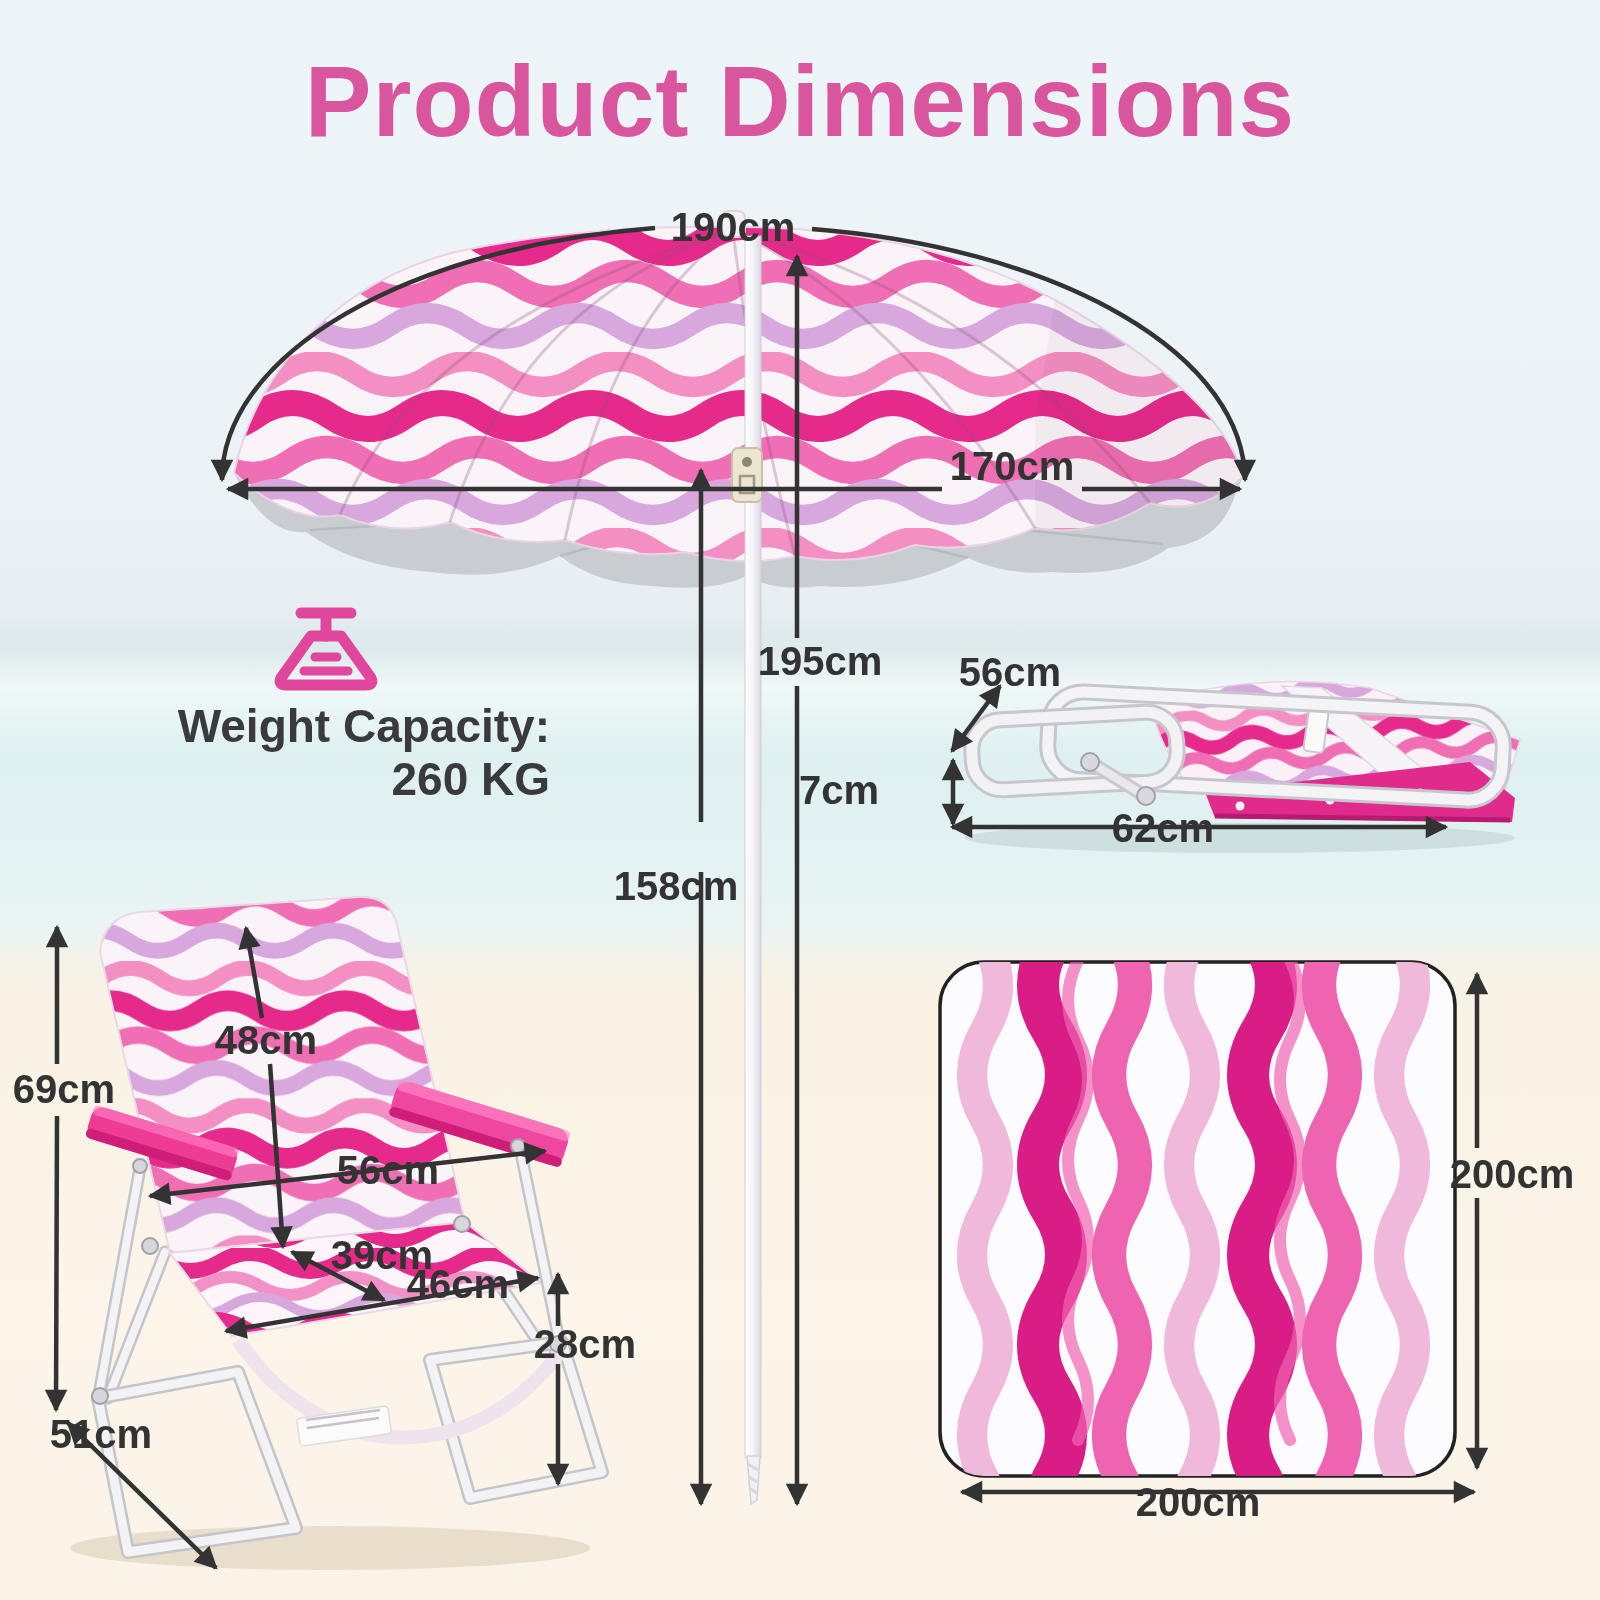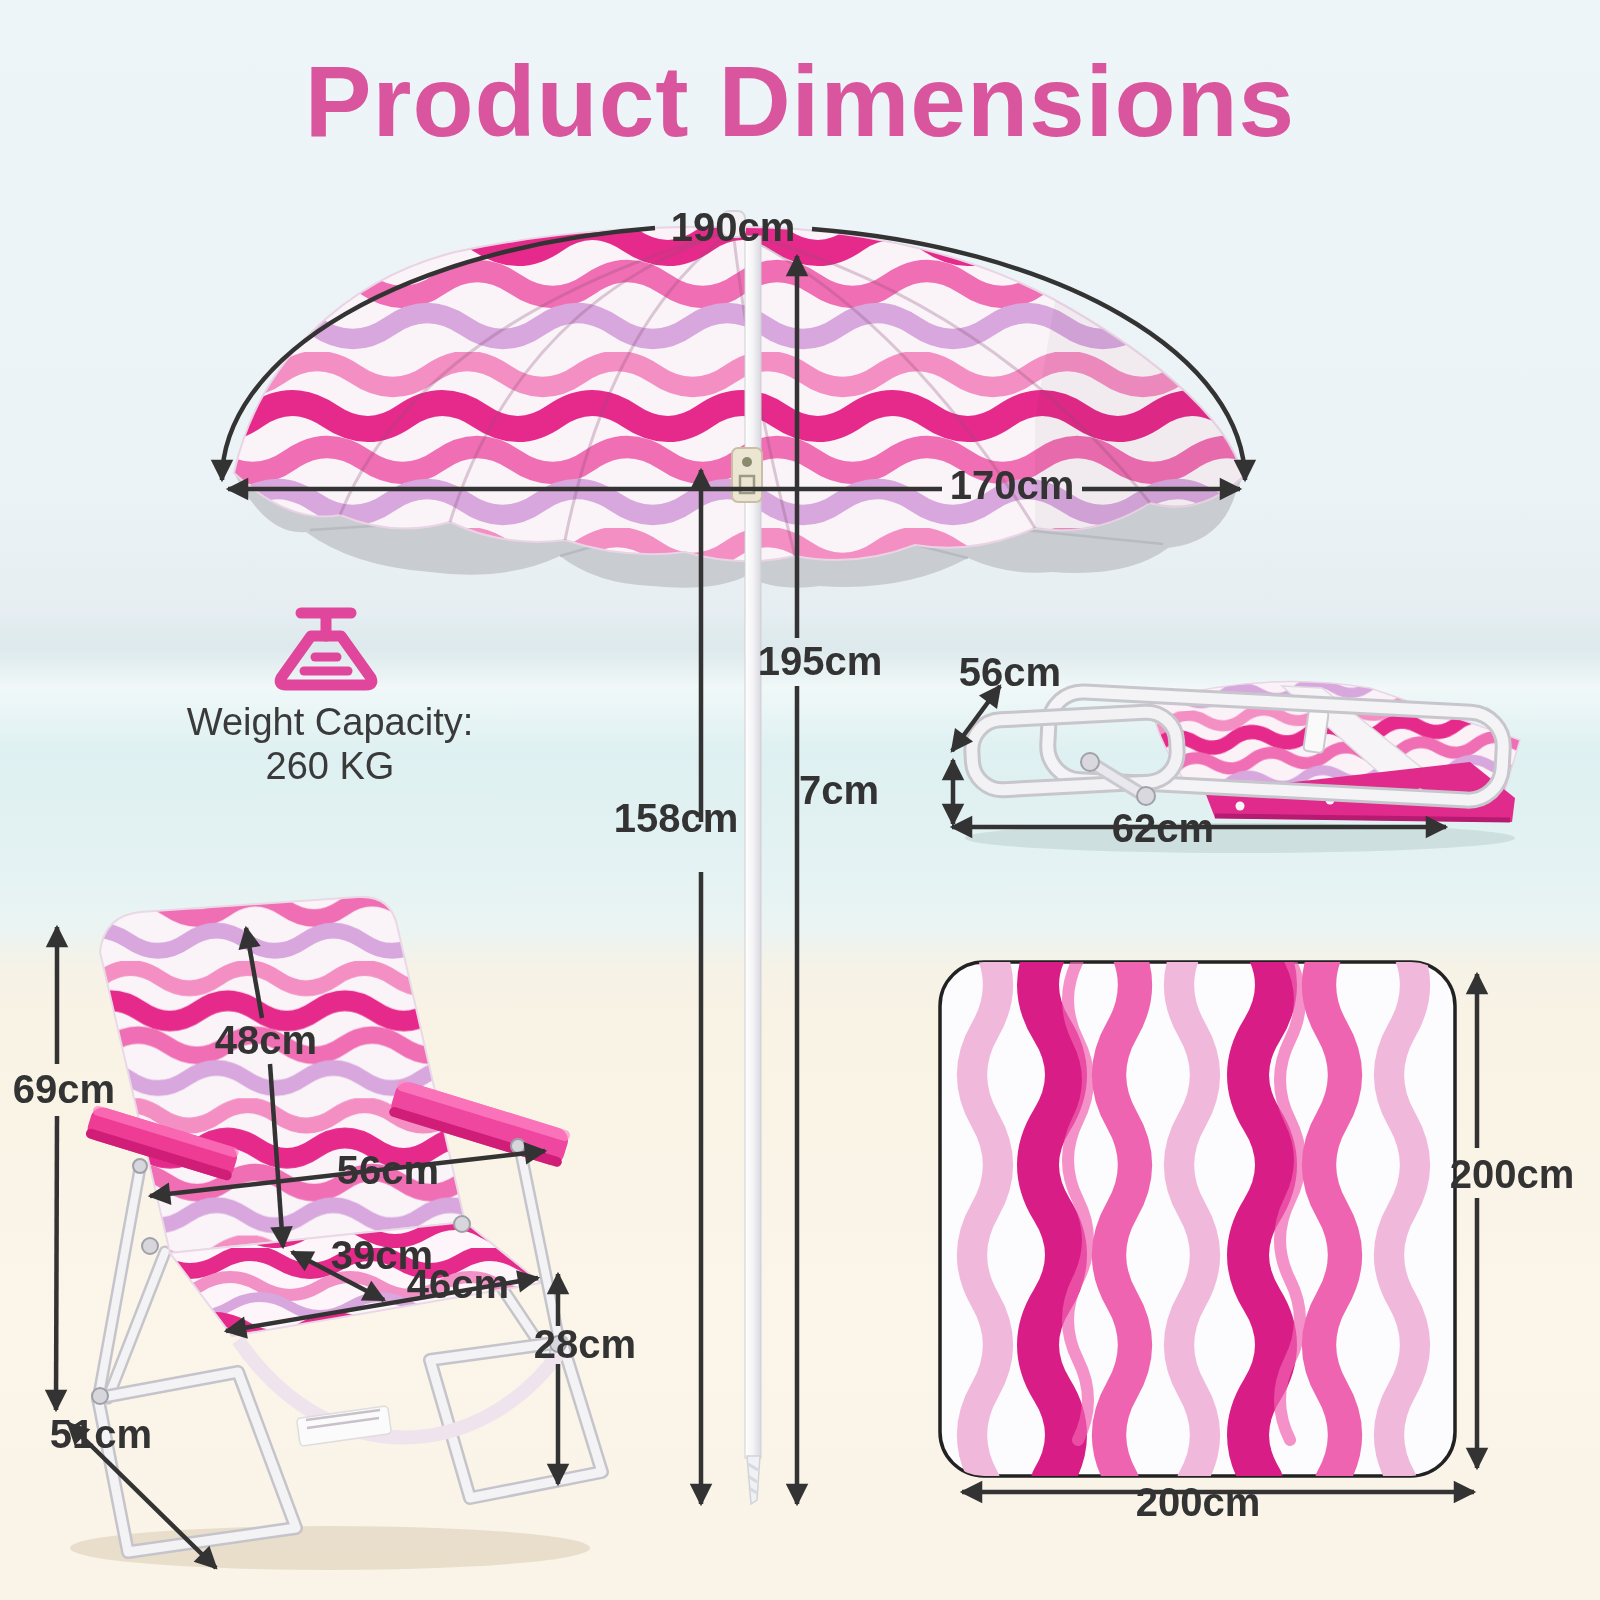--- a/index.html
+++ b/index.html
@@ -14,22 +14,22 @@
   .page-title{
     position:absolute;left:0;top:44px;width:100%;text-align:center;
     font-size:100px;font-weight:700;letter-spacing:1px;color:#d9569f;
   }
   svg.scene{position:absolute;left:0;top:0;}
   .dim{
     position:absolute;transform:translate(-50%,-50%);
     font-size:40px;font-weight:600;color:#333;white-space:nowrap;line-height:1;
   }
   .wc-text{
-    position:absolute;left:110px;top:700px;width:440px;text-align:center;
-    font-size:38px;font-weight:400;color:#3a3a3a;line-height:1.16;
+    position:absolute;left:110px;top:700px;width:440px;text-align:right;
+    font-size:46px;font-weight:700;color:#3a3a3a;line-height:1.16;
   }
 </style>
 </head>
 <body>
 
 <div class="stage">
 
   <svg class="scene" width="1600" height="1600" viewBox="0 0 1600 1600">
     <defs>
       <marker id="arw" viewBox="0 0 12 12" refX="10" refY="6" markerWidth="6" markerHeight="6" orient="auto-start-reverse">
@@ -272,23 +272,23 @@
   </svg>
 
   <div class="page-title">Product Dimensions</div>
 
   <div class="wc-text">
     <div>Weight Capacity:</div>
     <div>260 KG</div>
   </div>
 
   <div class="dim" style="left:733px;top:227px">190cm</div>
-  <div class="dim" style="left:1012px;top:485px">170cm</div>
+  <div class="dim" style="left:1012px;top:466px">170cm</div>
   <div class="dim" style="left:820px;top:661px">195cm</div>
-  <div class="dim" style="left:676px;top:818px">158cm</div>
+  <div class="dim" style="left:676px;top:886px">158cm</div>
 
   <div class="dim" style="left:1010px;top:672px">56cm</div>
   <div class="dim" style="left:839px;top:790px">7cm</div>
   <div class="dim" style="left:1163px;top:828px">62cm</div>
 
   <div class="dim" style="left:64px;top:1089px">69cm</div>
   <div class="dim" style="left:266px;top:1040px">48cm</div>
   <div class="dim" style="left:388px;top:1170px">56cm</div>
   <div class="dim" style="left:382px;top:1255px">39cm</div>
   <div class="dim" style="left:458px;top:1284px">46cm</div>

